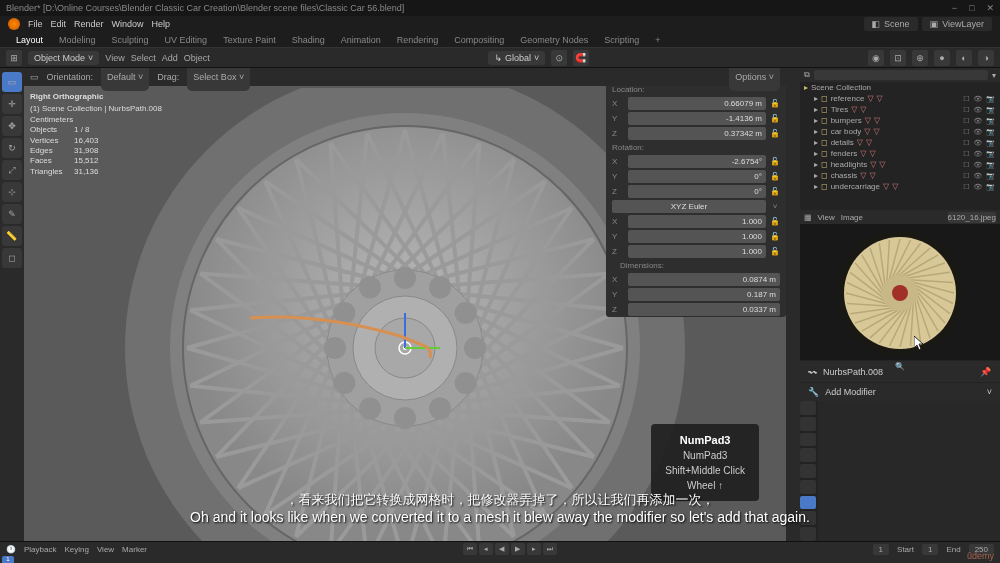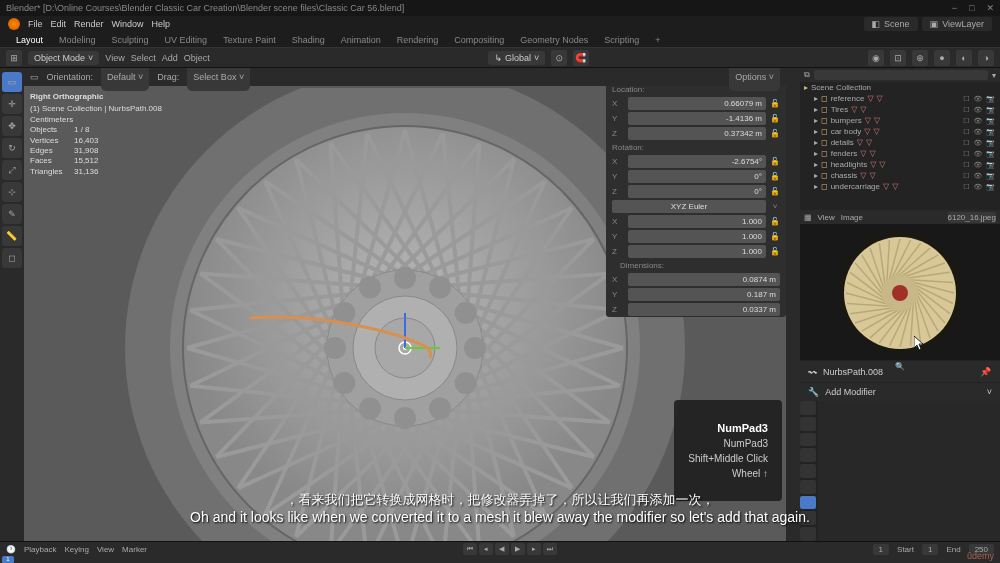--- a/index.html
+++ b/index.html
@@ -43,21 +43,21 @@
 
 .wheel-svg { position: absolute; top: 20px; left: 50%; transform: translateX(-50%); }
 
 .gizmo { position: absolute; top: 30px; right: 14px; width: 40px; height: 90px; z-index: 5; }
 .gizmo .axis-ball { position: absolute; width: 10px; height: 10px; border-radius: 50%; font-size: 7px; display: flex; align-items: center; justify-content: center; color: #fff; }
 .gizmo .axis-r { background: #e63; top: 0; right: 0; }
 .gizmo .axis-g { background: #6c3; top: 14px; left: 8px; }
 .gizmo .axis-b { background: #36e; top: 28px; right: 15px; }
 .gizmo .nav-btn { position: absolute; width: 16px; height: 16px; background: #444; border-radius: 50%; cursor: pointer; }
 
-.key-hint { position: absolute; bottom: 40px; right: 4px; background: rgba(30,30,30,0.9); padding: 20px 14px; border-radius: 4px; font-size: 10px; color: #ccc; text-align: right; line-height: 1.5; z-index: 5; }
+.key-hint { position: absolute; bottom: 40px; right: 27px; background: rgba(30,30,30,0.9); padding: 8px 14px; border-radius: 4px; font-size: 10px; color: #ccc; text-align: center; line-height: 1.5; z-index: 5; }
 .key-hint .key-title { font-weight: bold; font-size: 11px; color: #fff; }
 
 .right-panel { width: 200px; background: #232323; display: flex; flex-direction: column; }
 .n-panel { background: #2a2a2a; font-size: 8px;}
 .n-panel .section-h { background: #303030; padding: 3px 6px; color: #ccc; cursor: pointer; display: flex; align-items: center;}
 .n-panel .section-h::before { content: "▾"; margin-right: 4px; font-size: 7px;}
 .n-panel .row { display: flex; align-items: center; padding: 1px 6px; gap: 4px; }
 .n-panel .row .lbl { width: 12px; color: #888; }
 .n-panel .row .val { flex: 1; background: #545454; padding: 2px 4px; border-radius: 2px; text-align: right; color: #ddd; }
 .n-panel .lock { width: 10px; text-align: center; color: #888; }

